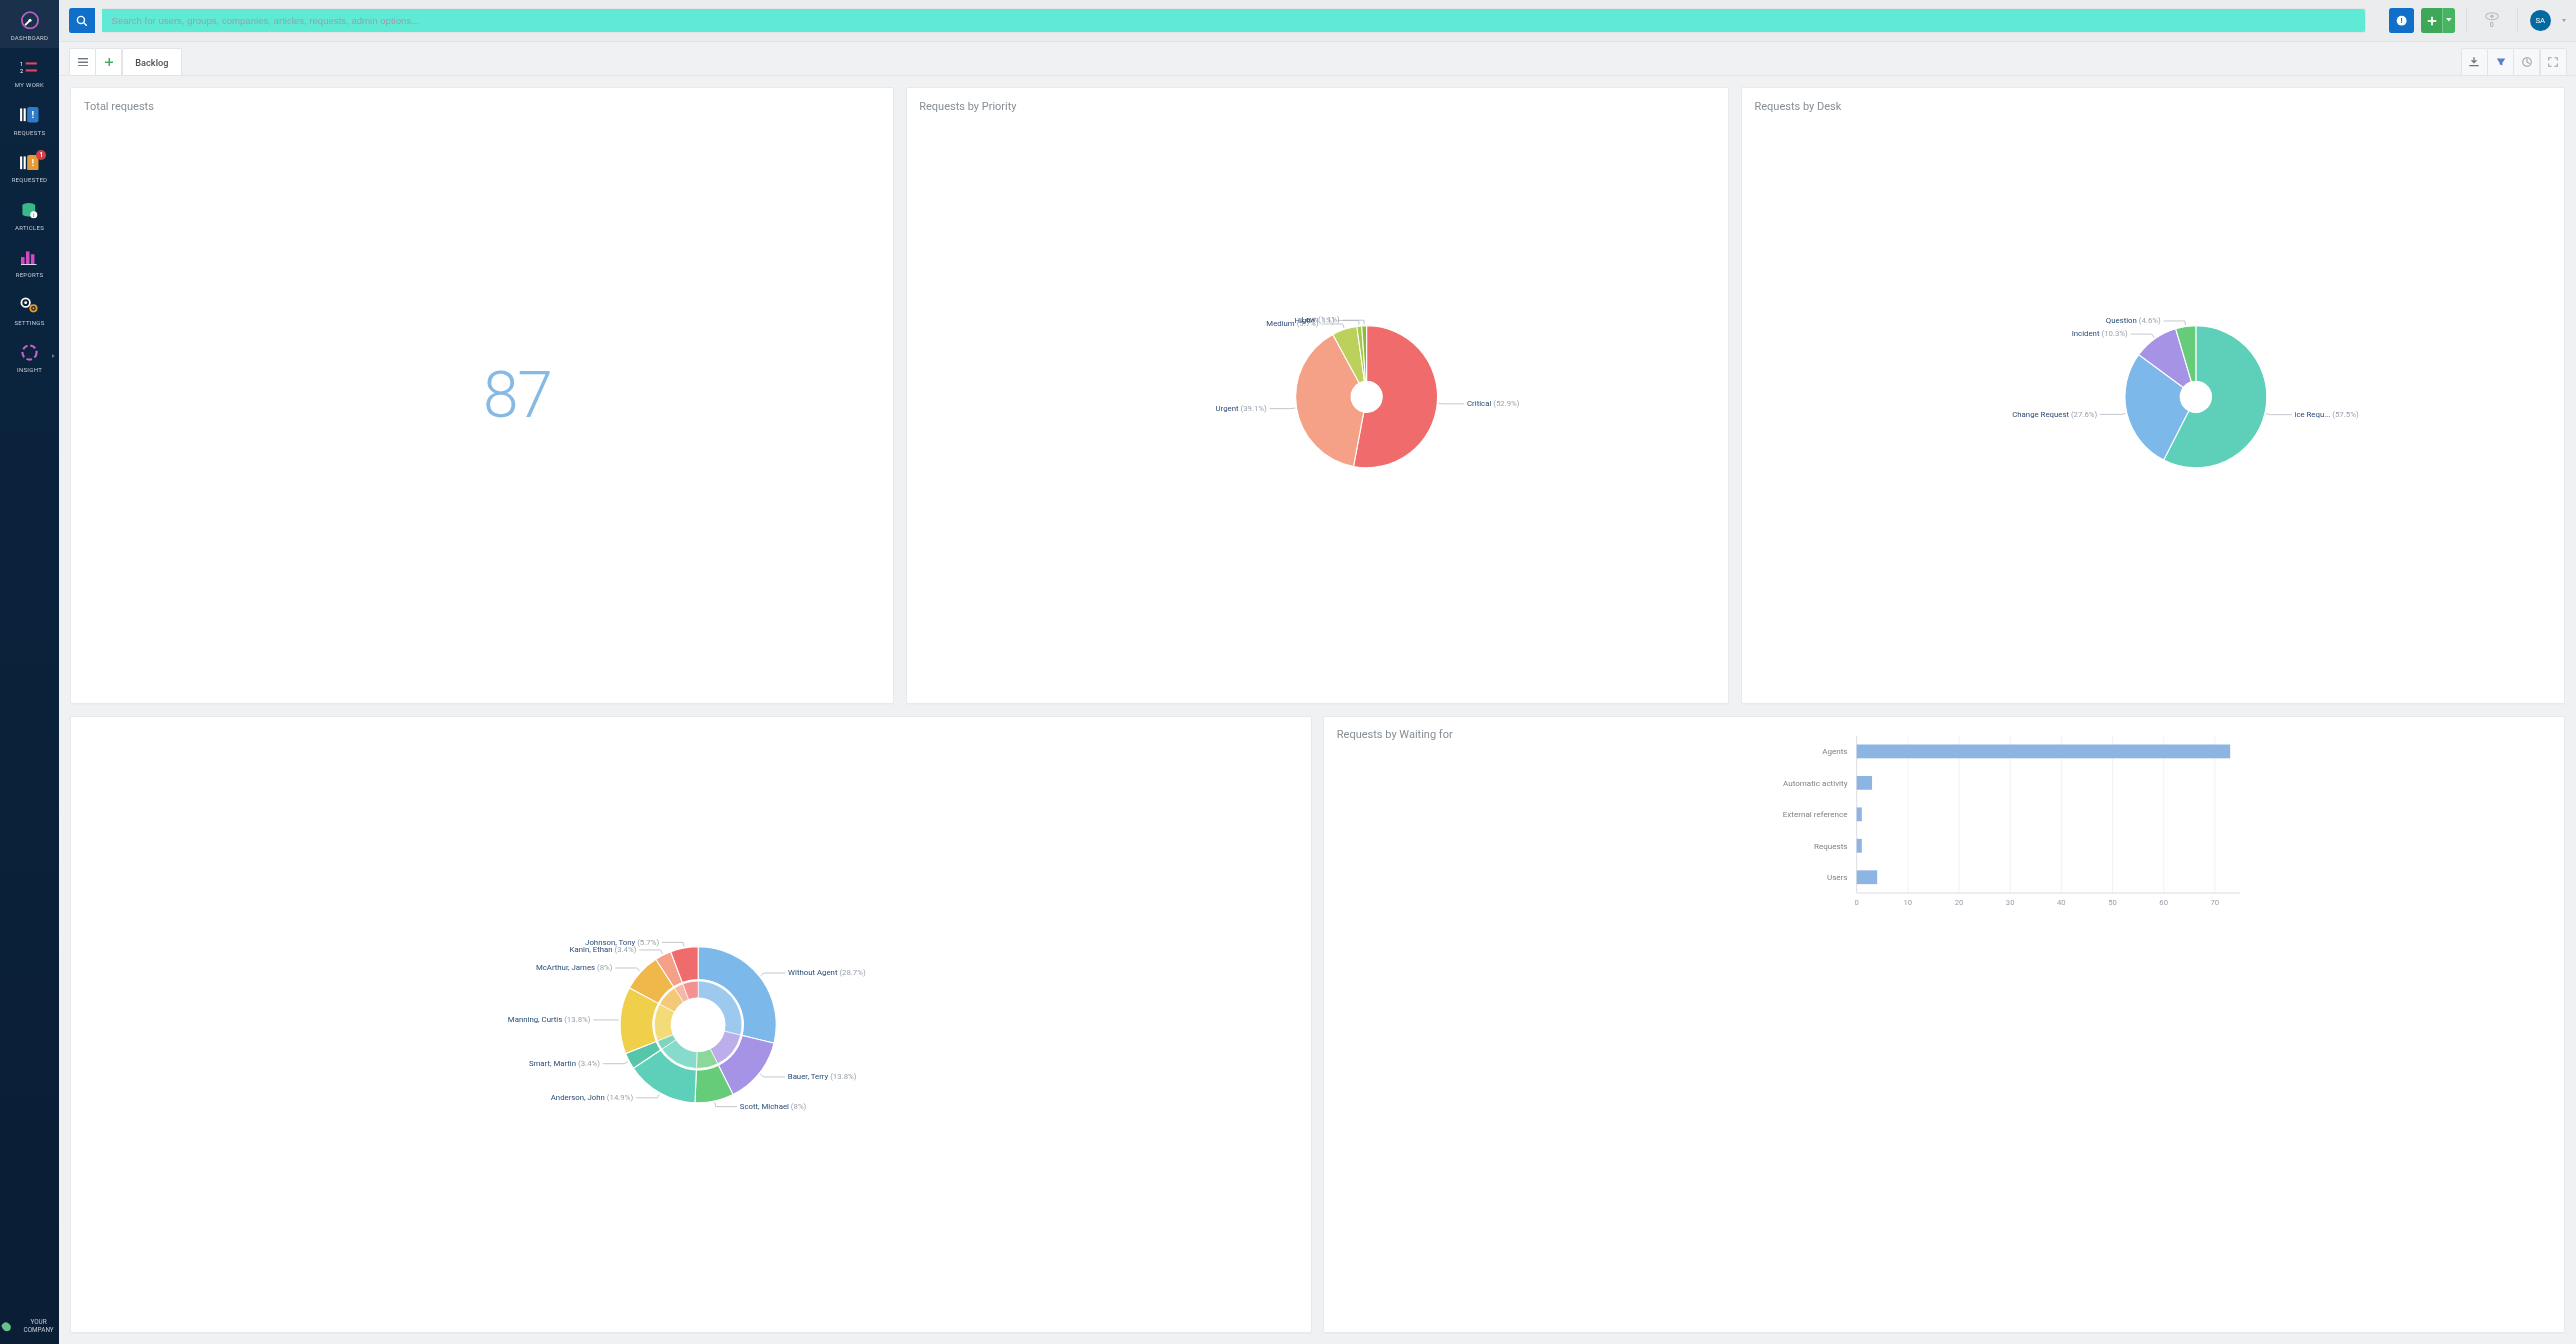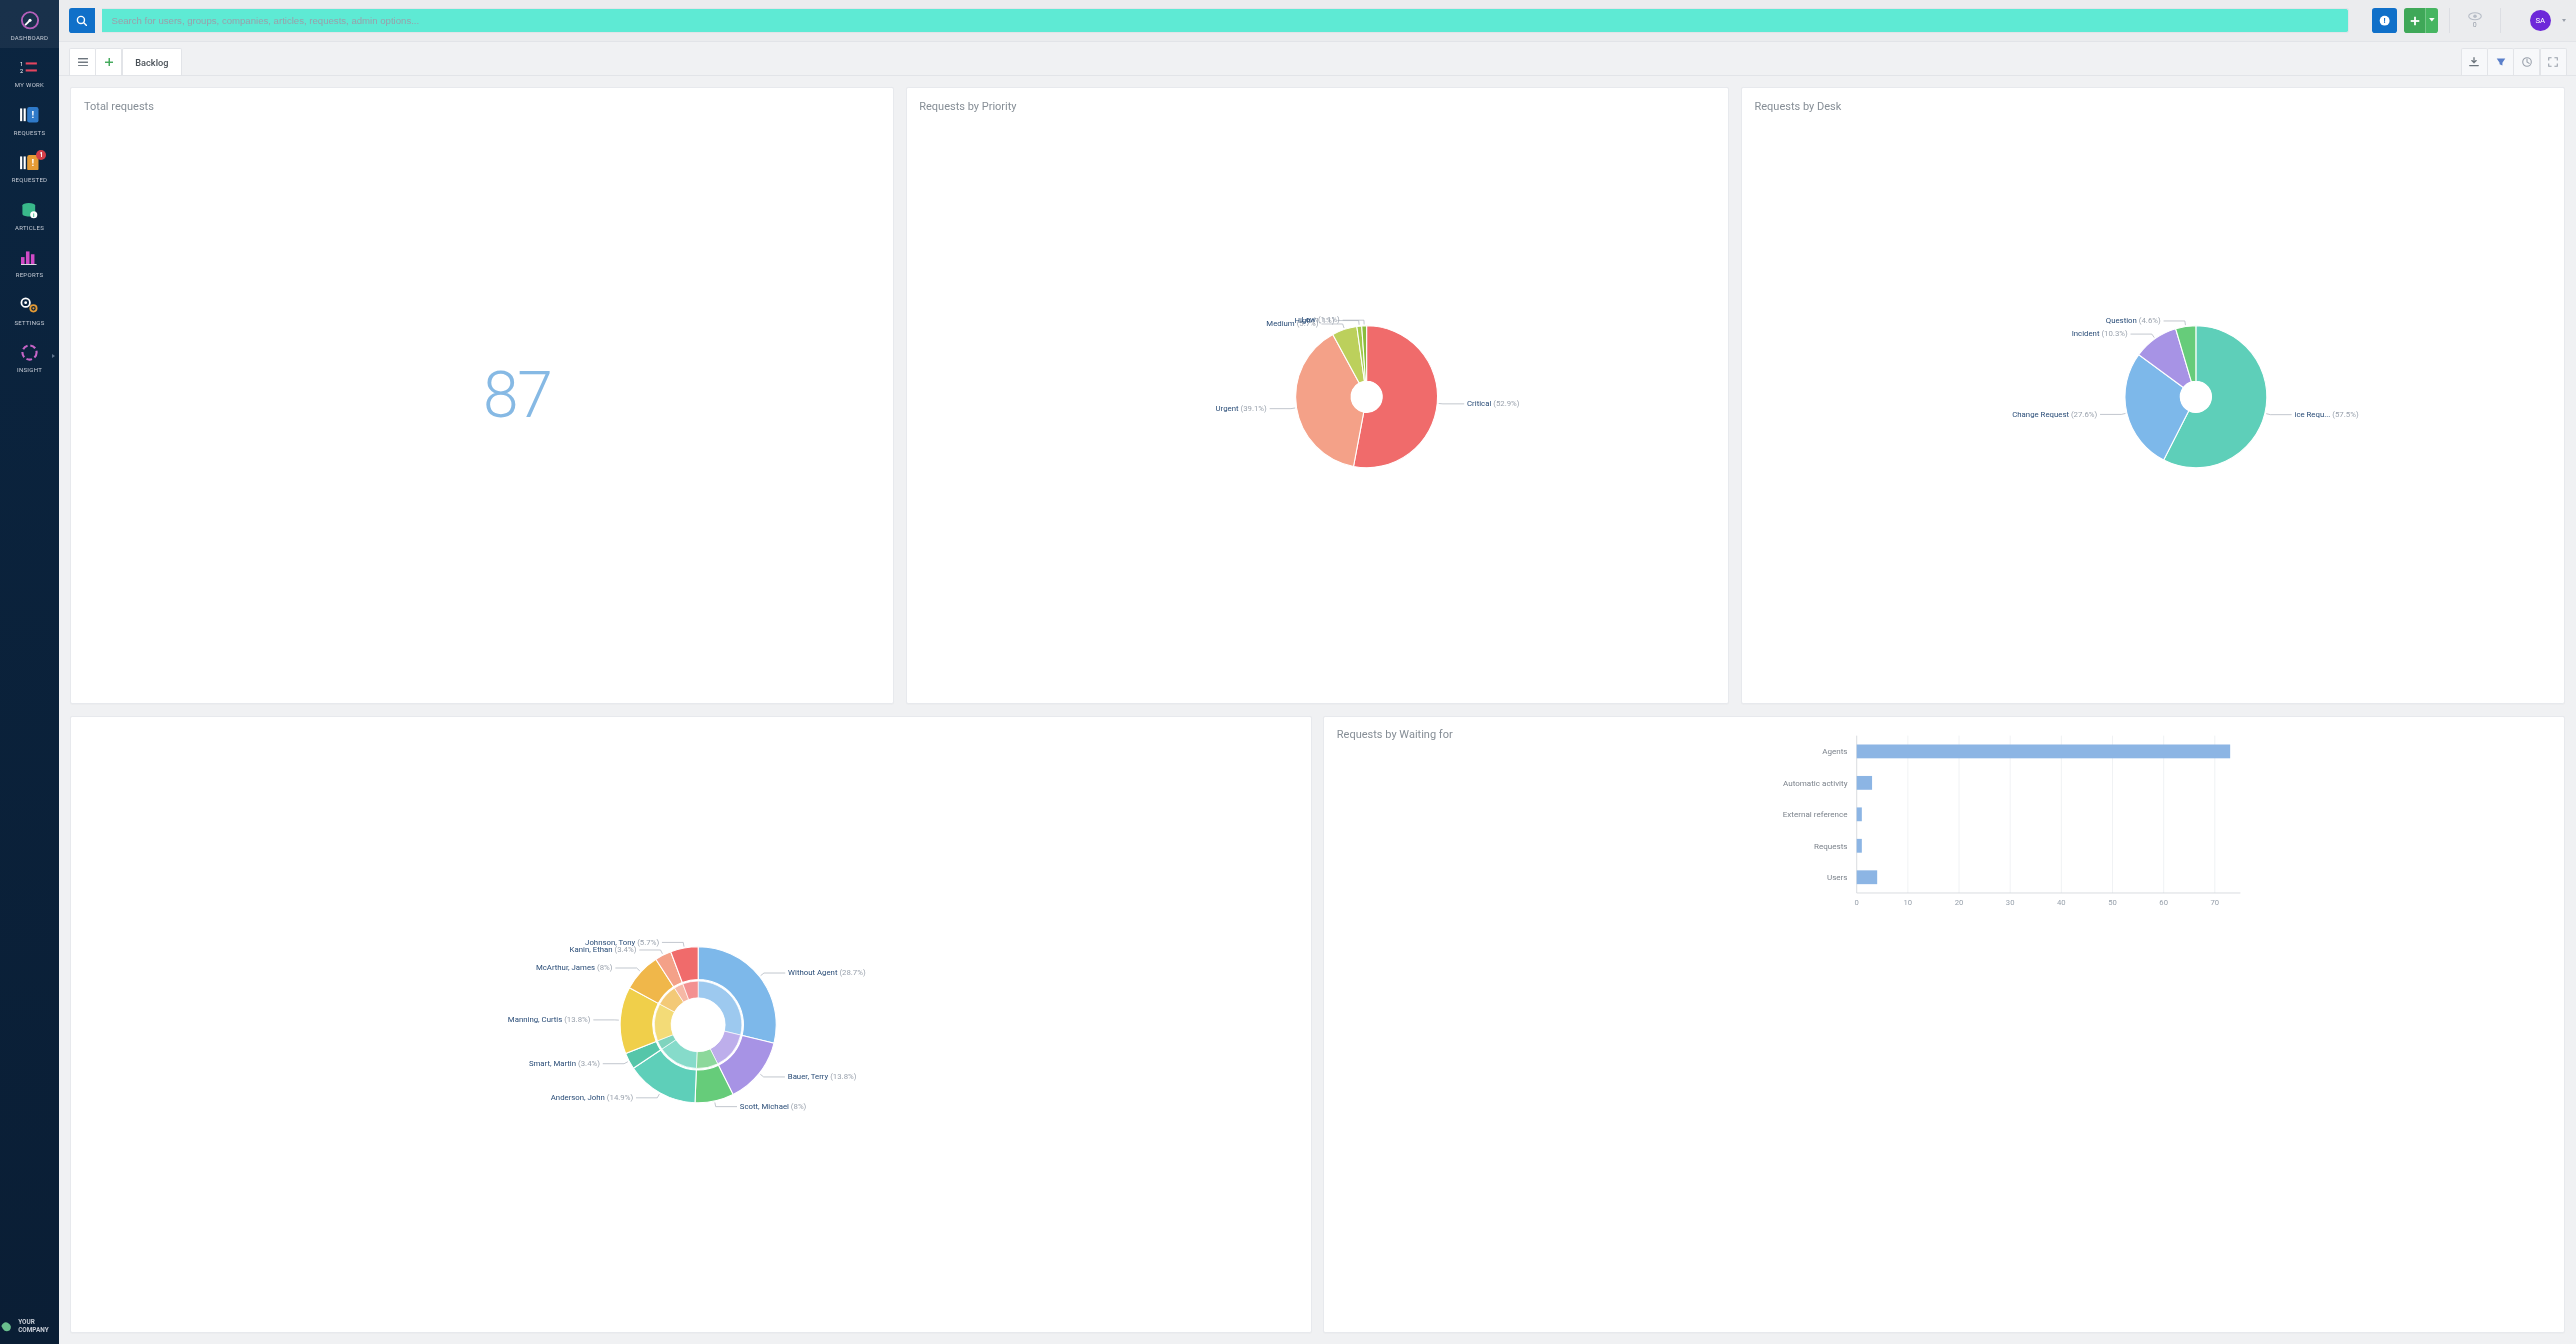--- a/index.html
+++ b/index.html
@@ -26,21 +26,21 @@
   .search-input { flex: 1; height: 25.5px; border: 0.7px solid #e2e4e8; border-left:none; border-radius: 0 2.8px 2.8px 0; padding: 0 10px; font-size: 9.6px; color:#6c757d; background:#5eead4; outline:none; }
   .search-input::placeholder { color:#99a0ab; }
   .tb-gap { width: 8.5px; }
   .icon-btn { height: 25.5px; border-radius: 2.8px; display:flex; align-items:center; justify-content:center; cursor:pointer; }
   .icon-btn.blue { width: 25.5px; background:#1070c9; }
   .icon-btn.green-split { display:flex; }
   .split-left { width:21px; height:25.5px; background:#3fa858; border-radius:2.8px 0 0 2.8px; display:flex; align-items:center; justify-content:center; }
   .split-right { width:12.7px; height:25.5px; background:#46b561; border-radius:0 2.8px 2.8px 0; display:flex; align-items:center; justify-content:center; border-left:0.7px solid rgba(255,255,255,.25); }
   .watch-btn { width:28px; display:flex; flex-direction:column; align-items:center; justify-content:center; color:#99a0ab; font-size:7px; padding:1.4px 0; }
   .divider-v { width:0.7px; height:25.5px; background:#dcdee3; margin:0 4.2px; }
-  .avatar { width:21px; height:21px; border-radius:50%; background:#6d28d9; color:#fff; font-size:7.8px; display:flex; align-items:center; justify-content:center; margin-left:18px; }
+  .avatar { width:21px; height:21px; border-radius:50%; background:#0369a1; color:#fff; font-size:7.8px; display:flex; align-items:center; justify-content:center; margin-left:1px; }
   .avatar-caret { width:0;height:0;border-left:2.8px solid transparent;border-right:2.8px solid transparent;border-top:3.5px solid #99a0ab; margin-left:4.2px; cursor:pointer; }
 
   
   .tabbar { height: 34px; background:#f0f1f3; border-bottom:0.7px solid #e2e4e8; display:flex; align-items:flex-end; padding:0 10px; gap:0;justify-content:flex-end; }
   .tab-btn { width:27px; height:27px; background:#fff; border:0.7px solid #e2e4e8; border-bottom:none; display:flex;align-items:center;justify-content:center; cursor:pointer; border-radius:2.1px 2.1px 0 0; margin-right:-0.7px; }
   .tab { background:#fff; border:0.7px solid #e2e4e8; border-bottom:none; height:27px; display:flex; align-items:center; padding:0 12.7px; font-size:9.2px; color:#495057; border-radius:2.1px 2.1px 0 0; cursor:pointer; margin-right:-0.7px; }
   .tab.active { color:#495057; font-weight:500; }
   .tabbar-spacer { flex:1; }
   .tabbar-right { display:flex; gap:0; }
   .tabbar-right .tab-btn { background:#f7f8fa; }
@@ -168,21 +168,21 @@
         </svg>
     </span>
     <span class="insight-arrow"></span>
     <span class="sidebar-label">INSIGHT</span>
   </div>
 
   <div class="logo-row">
     <svg width="14" height="14" viewBox="0 0 20 20">
         <path d="M2 10 Q6 2 12 6 Q18 10 14 16 Q8 20 4 14 Z" fill="#6abf8e"></path>
       </svg>
-    <span style="font-weight:700;">YOUR COMPANY</span>
+    <span style="font-weight:400;text-align:center;">YOUR COMPANY</span>
   </div>
 </nav>
 
 <div class="main">
 
   <div class="topbar">
     <div class="search-btn">
       <svg width="11.3" height="11.3" viewBox="0 0 16 16">
           <circle cx="7" cy="7" r="5" fill="none" stroke="#fff" stroke-width="2"></circle>
           <line x1="11" y1="11" x2="15" y2="15" stroke="#fff" stroke-width="2" stroke-linecap="round"></line>

